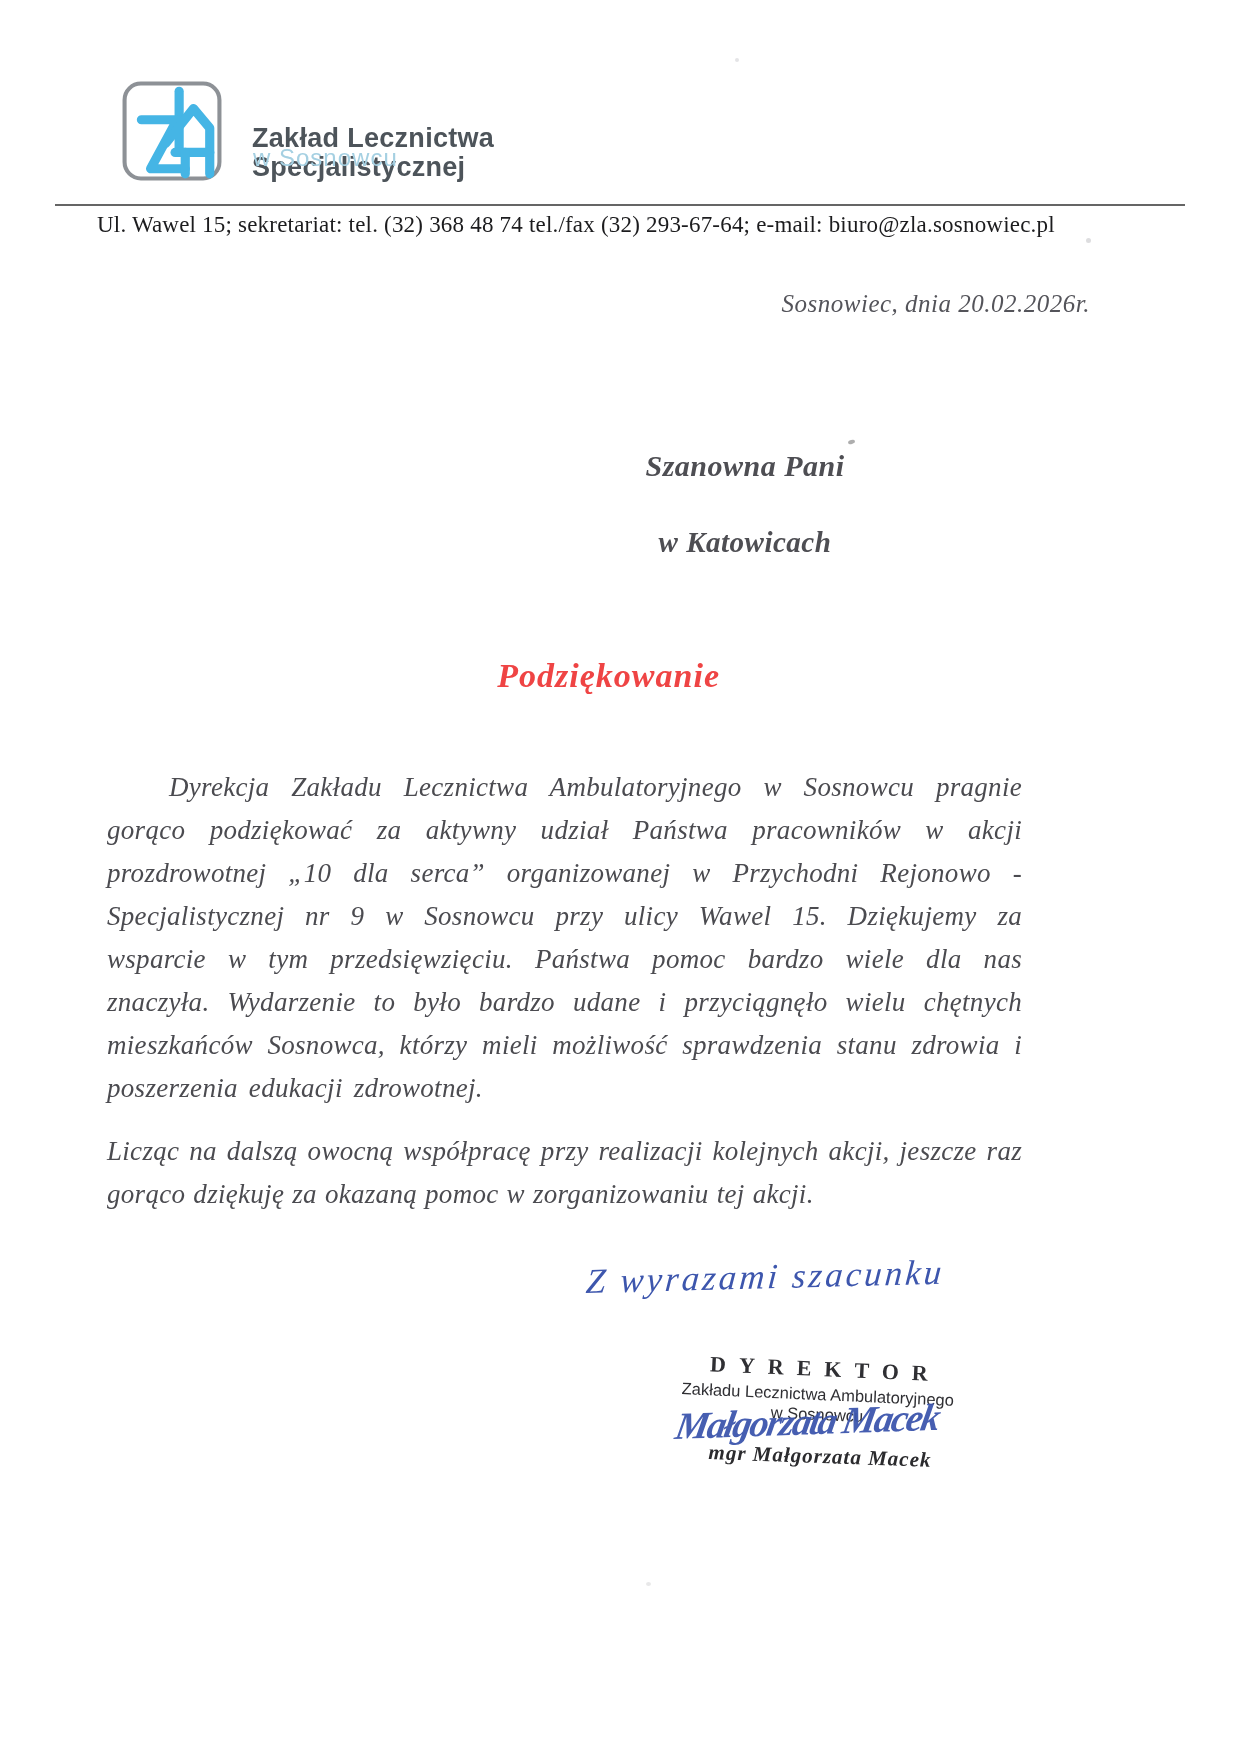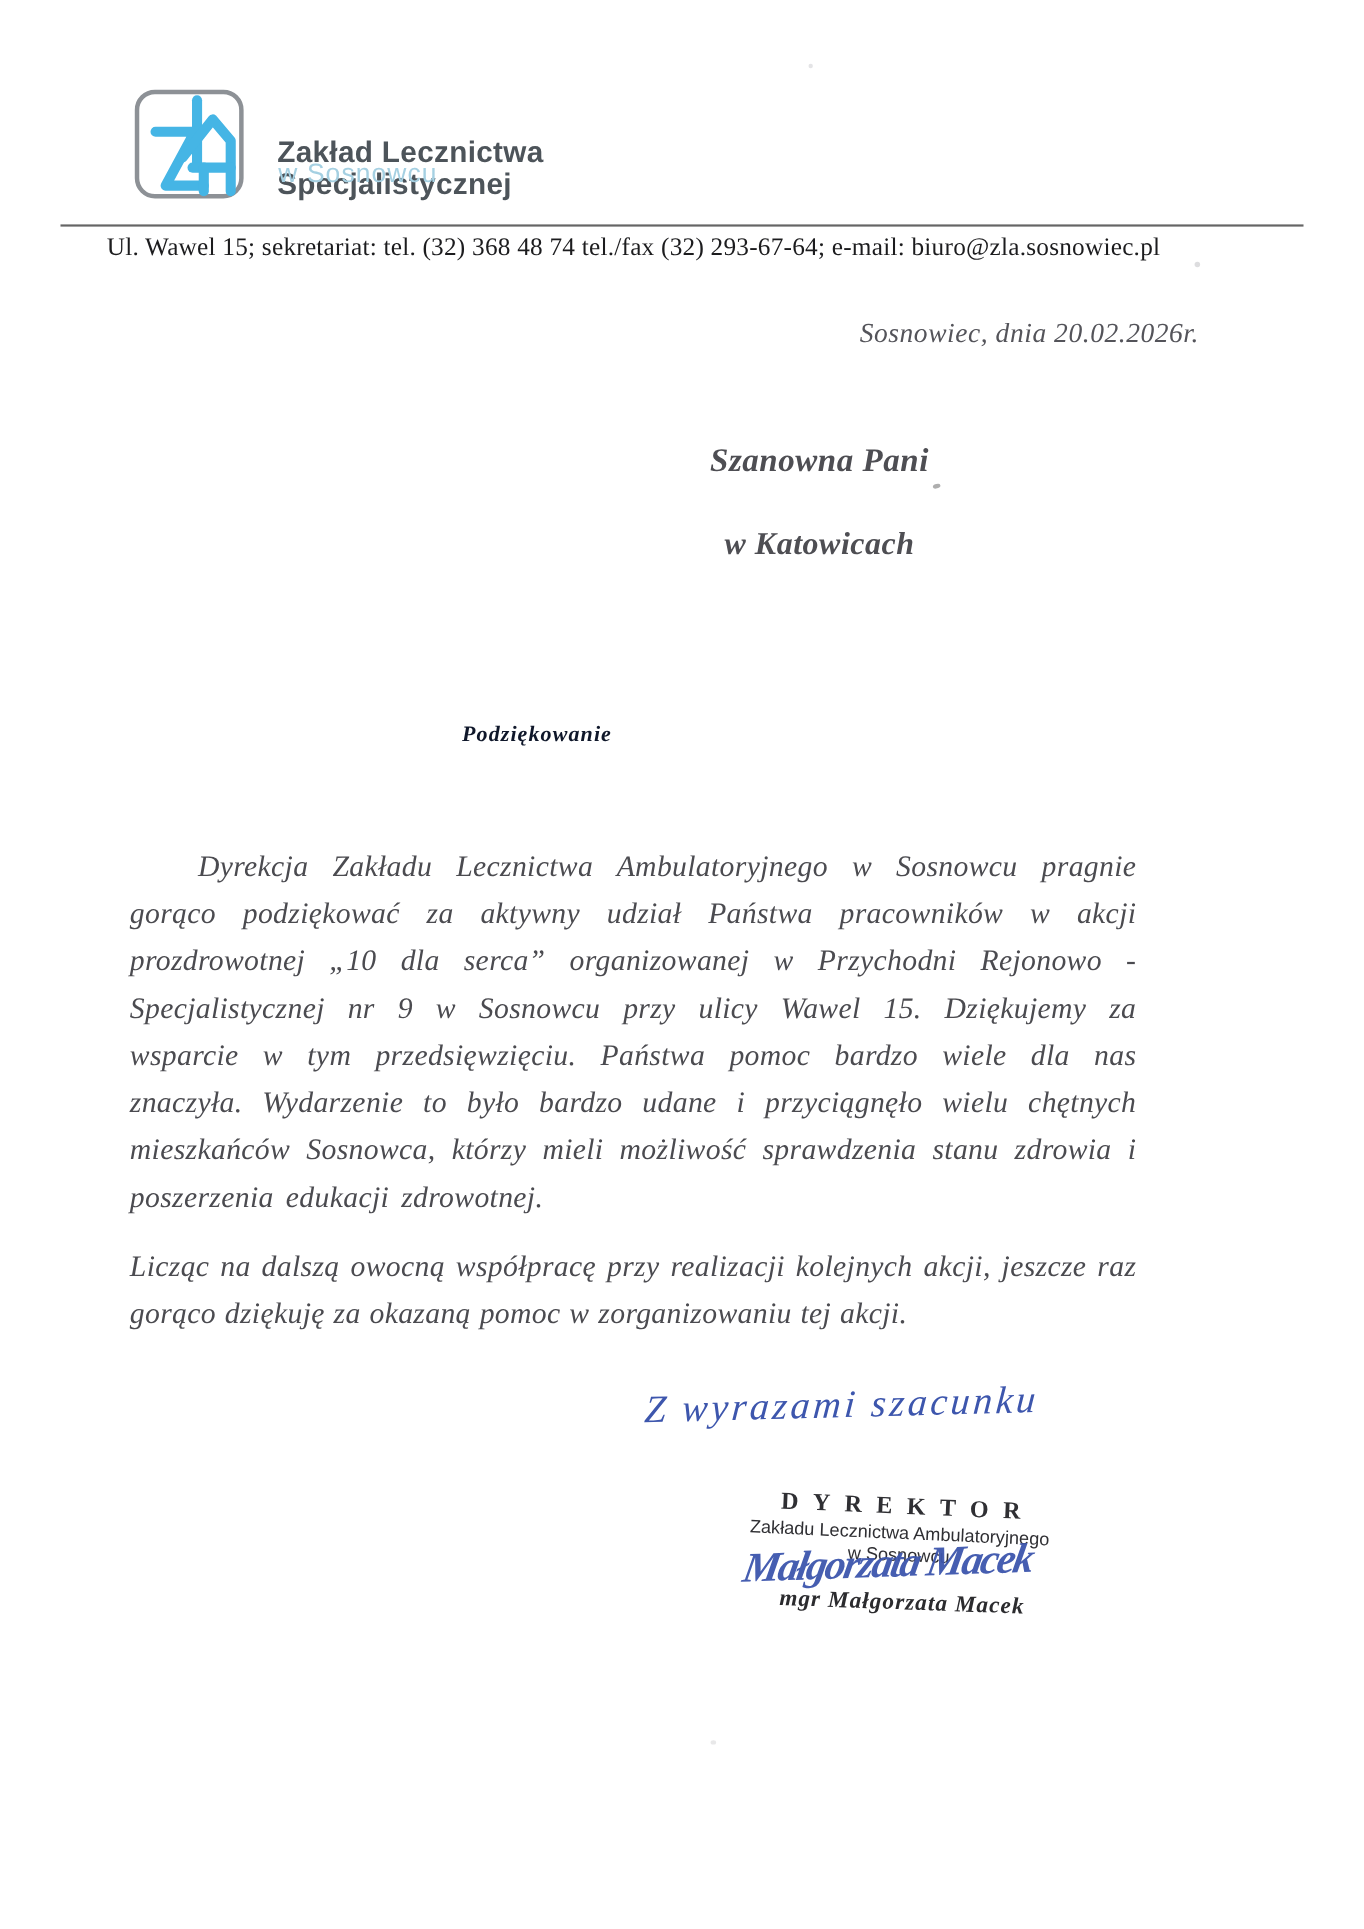--- a/index.html
+++ b/index.html
@@ -40,39 +40,39 @@
   .date-line {
     position: absolute; left: 690px; top: 290px; width: 400px;
     font-style: italic; font-size: 25px; color: #54545a;
     text-align: right; letter-spacing: 0.5px;
   }
 
   
   .recipient { position: absolute; left: 450px; top: 402px; width: 590px; text-align: center; }
   .recipient .salutation {
     font-style: italic; font-weight: bold; font-size: 30px; color: #4e4e53;
-    margin-bottom: 41px; letter-spacing: 0.5px;
+    margin-bottom: 41px; letter-spacing: 0.5px; margin-top: 47px;
   }
   .recipient .line {
     font-style: italic; font-weight: bold; font-size: 29px; line-height: 37px;
     color: #4e4e53; letter-spacing: 0.5px;
   }
 
   
   .subject {
-    position: absolute; left: 420px; top: 657px; width: 300px; text-align: left;
-    font-style: italic; font-weight: bold; font-size: 20px;
-    color: #0f172a; letter-spacing: 1px;
+    position: absolute; left: 420px; top: 657px; width: 300px; text-align: right;
+    font-style: italic; font-weight: bold; font-size: 34px;
+    color: #ef4444; letter-spacing: 1px;
   }
 
   
   .letter-body {
     position: absolute; left: 107px; top: 766px; width: 915px;
     font-style: italic; font-size: 27px; line-height: 43px;
-    color: #4b4b50; text-align: justify; letter-spacing: 0.3px; margin-left: 11px;
+    color: #4b4b50; text-align: justify; letter-spacing: 0.3px;
   }
   .letter-body .p1 { text-indent: 62px; word-spacing: 4px; }
   .letter-body .p2 { margin-top: 20px; word-spacing: 1px; }
 
   
   .closing-hand {
     position: absolute; left: 586px; top: 1256px; width: 460px;
     font-style: italic; font-size: 35px; color: #3d56ad;
     letter-spacing: 3px; transform: rotate(-1.5deg) skewX(-6deg);
   }

